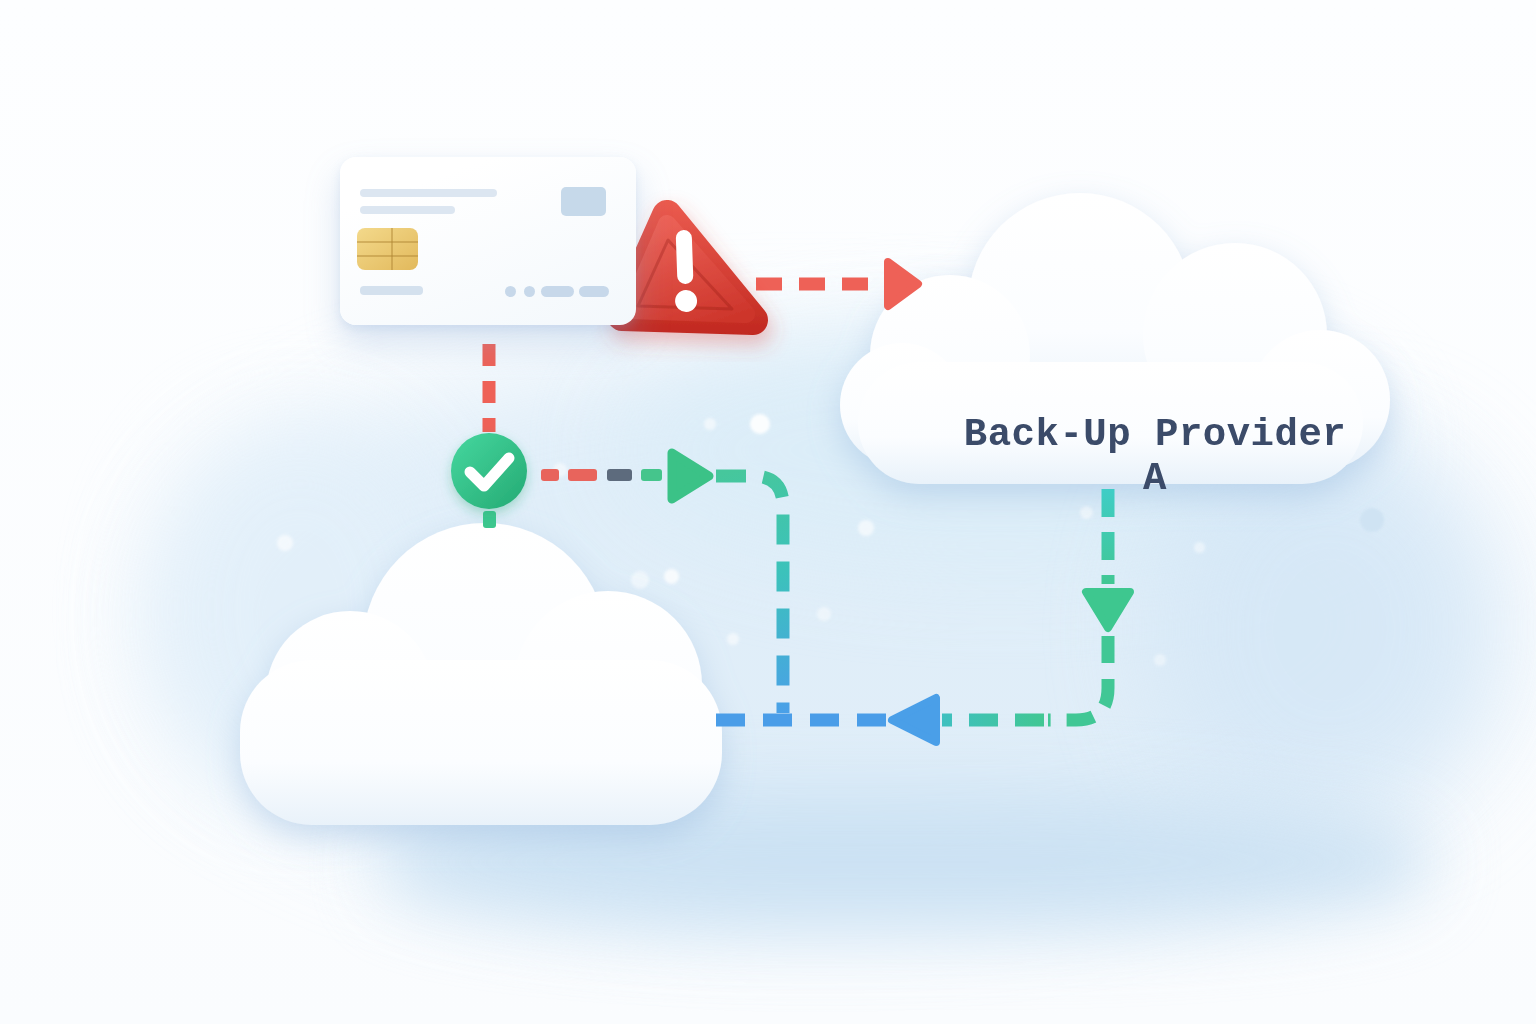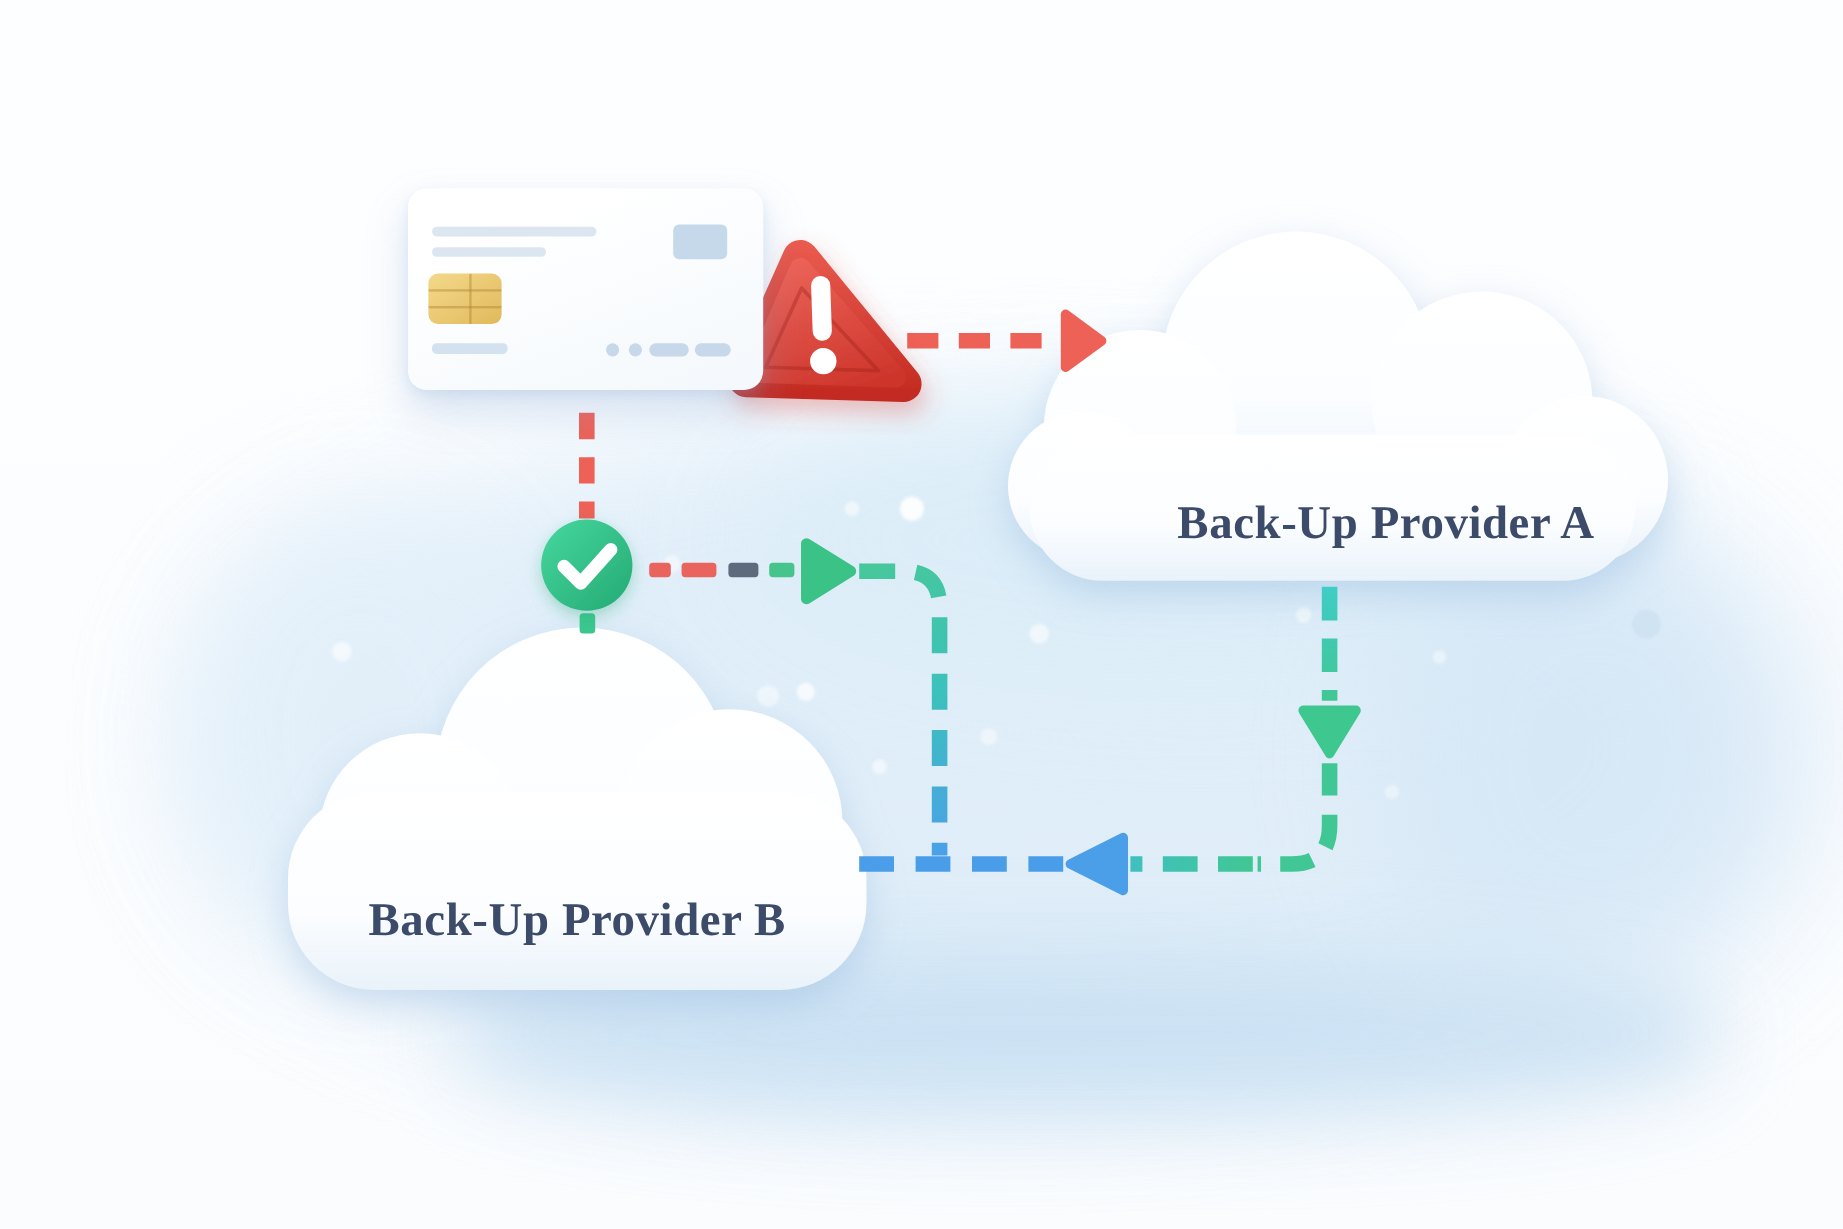--- a/index.html
+++ b/index.html
@@ -1,19 +1,19 @@
 <!DOCTYPE html>
 <html><head>
 <meta charset="utf-8">
 <style>
   html,body{margin:0;padding:0;background:#fff;}
   .canvas{
     position:relative;width:1536px;height:1024px;overflow:hidden;
     background:linear-gradient(180deg,#fdfeff 0%,#fafcfe 100%);
-    font-family:Liberation Serif, serif;
+    font-family:Liberation Mono, monospace;
   }
   .blob{position:absolute;border-radius:48%;pointer-events:none;}
   .blob.main  {left:170px;top:352px;width:1290px;height:540px;background:#d7e9f7;filter:blur(55px);opacity:.75;}
   .blob.band  {left:620px;top:330px;width:760px;height:240px;background:#dbedf8;filter:blur(45px);opacity:.85;}
   .blob.right {left:1150px;top:430px;width:360px;height:400px;background:#d3e6f6;filter:blur(50px);opacity:.7;}
   .blob.left  {left:150px;top:420px;width:300px;height:380px;background:#e3f0fa;filter:blur(45px);opacity:.85;}
   .blob.bottom{left:380px;top:792px;width:1050px;height:140px;background:#c7dff2;filter:blur(35px);opacity:.85;border-radius:40%;}
   .dot{position:absolute;border-radius:50%;background:#ffffff;filter:blur(1.5px);pointer-events:none;}
 
   
@@ -184,15 +184,14 @@
         <i class="v1"></i>
     </div>
     <div class="bar l3"></div>
     <div class="num c1"></div>
     <div class="num c2"></div>
     <div class="num d1"></div>
     <div class="num d2"></div>
   </div>
 
   <div class="label a">Back-Up Provider A</div>
-  <div class="label b">Back-Up Provider B</div>
 
 </div>
 
 </body></html>

